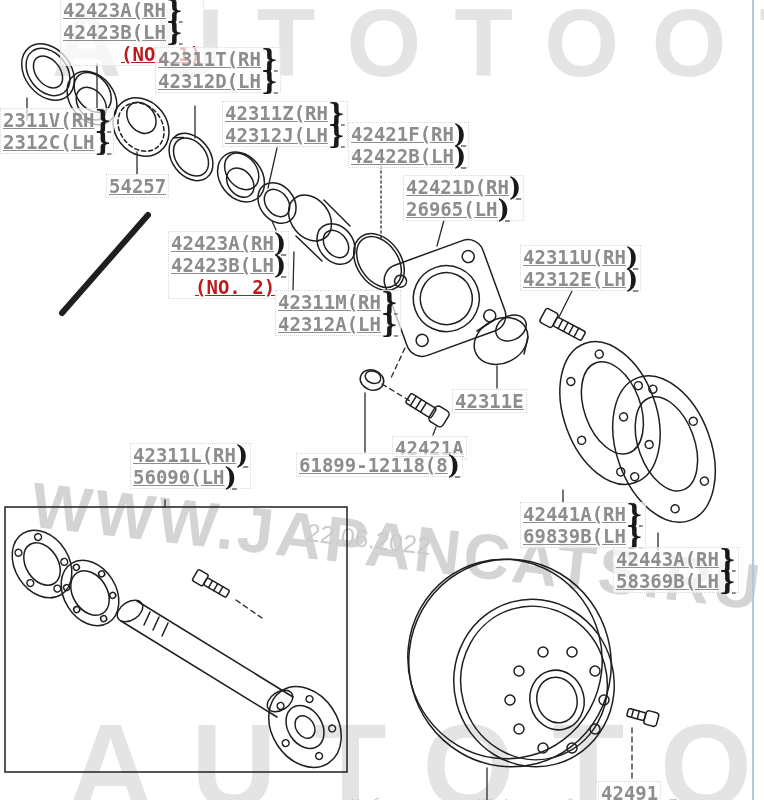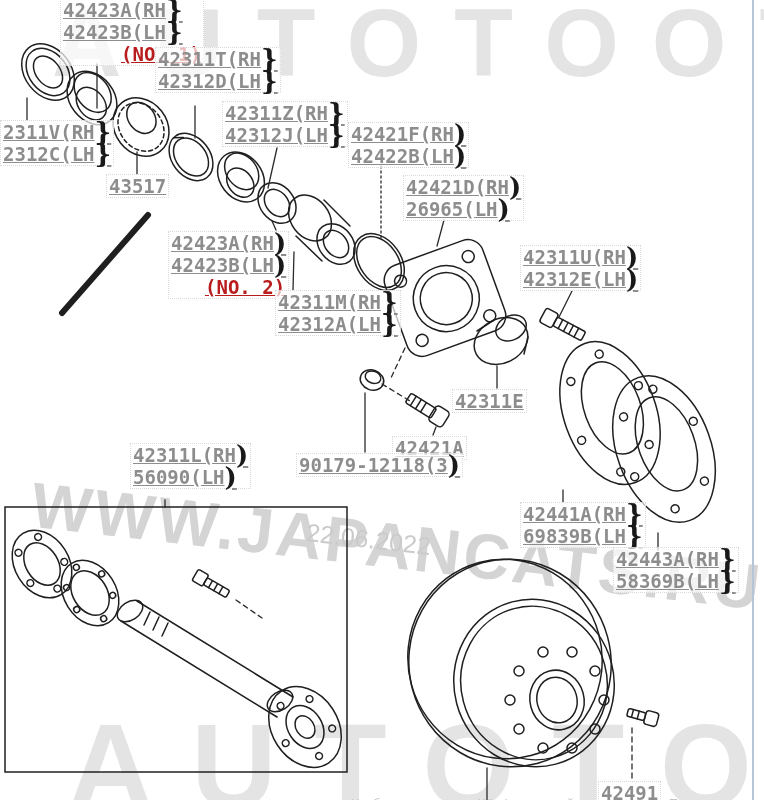--- a/index.html
+++ b/index.html
@@ -261,33 +261,33 @@
   <div class="lbl" style="left:155px;top:47px;">
     <div class="row">
         <span>42311T(RH</span>
         <span class="sfx">}</span>
       </div>
     <div class="row">
         <span>42312D(LH</span>
         <span class="sfx">}</span>
       </div>
   </div>
-  <div class="lbl" style="left:0px;top:120px;">
+  <div class="lbl" style="left:0px;top:108px;">
     <div class="row">
         <span>2311V(RH</span>
         <span class="sfx">}</span>
       </div>
     <div class="row">
         <span>2312C(LH</span>
         <span class="sfx">}</span>
       </div>
   </div>
   <div class="lbl" style="left:106px;top:174px;">
     <div class="row">
-        <span>43517</span>
+        <span>54257</span>
       </div>
   </div>
   <div class="lbl" style="left:222px;top:101px;">
     <div class="row">
         <span>42311Z(RH</span>
         <span class="sfx">}</span>
       </div>
     <div class="row">
         <span>42312J(LH</span>
         <span class="sfx">}</span>
@@ -315,21 +315,21 @@
   </div>
   <div class="lbl" style="left:168px;top:231px;">
     <div class="row">
         <span>42423A(RH</span>
         <span class="sfx">)</span>
       </div>
     <div class="row">
         <span>42423B(LH</span>
         <span class="sfx">)</span>
       </div>
-    <div class="row note" style="margin-left:34px;">(NO. 2)</div>
+    <div class="row note" style="margin-left:24px;">(NO. 2)</div>
   </div>
   <div class="lbl" style="left:263px;top:290px;margin-left:12px;">
     <div class="row">
         <span>42311M(RH</span>
         <span class="sfx">}</span>
       </div>
     <div class="row">
         <span>42312A(LH</span>
         <span class="sfx">}</span>
       </div>
@@ -349,21 +349,21 @@
         <span>42311E</span>
       </div>
   </div>
   <div class="lbl" style="left:392px;top:436px;">
     <div class="row">
         <span>42421A</span>
       </div>
   </div>
   <div class="lbl" style="left:296px;top:453px;">
     <div class="row">
-        <span>90179-12118(3</span>
+        <span>61899-12118(8</span>
         <span class="sfx">)</span>
       </div>
   </div>
   <div class="lbl" style="left:130px;top:443px;">
     <div class="row">
         <span>42311L(RH</span>
         <span class="sfx">)</span>
       </div>
     <div class="row">
         <span>56090(LH</span>

